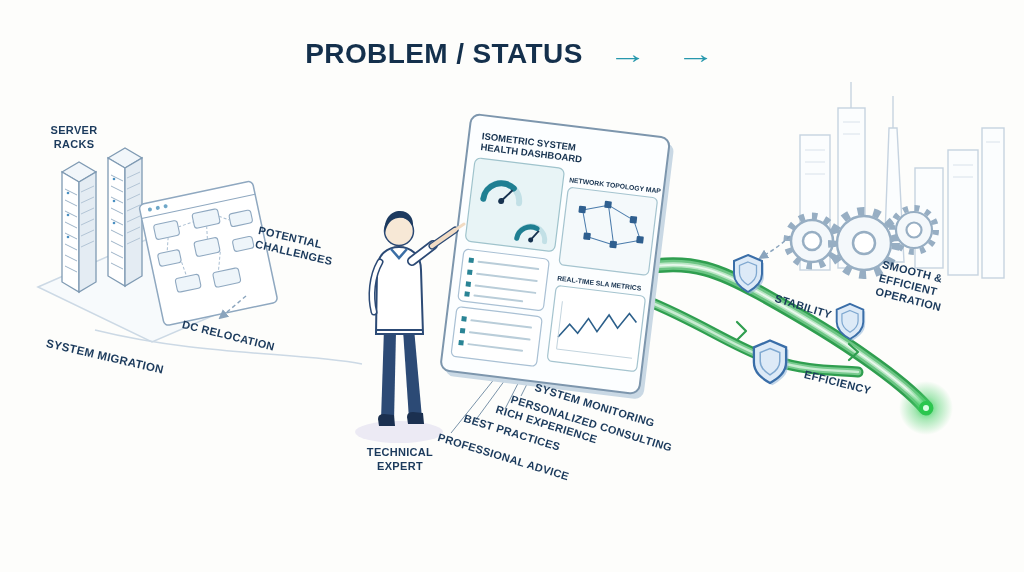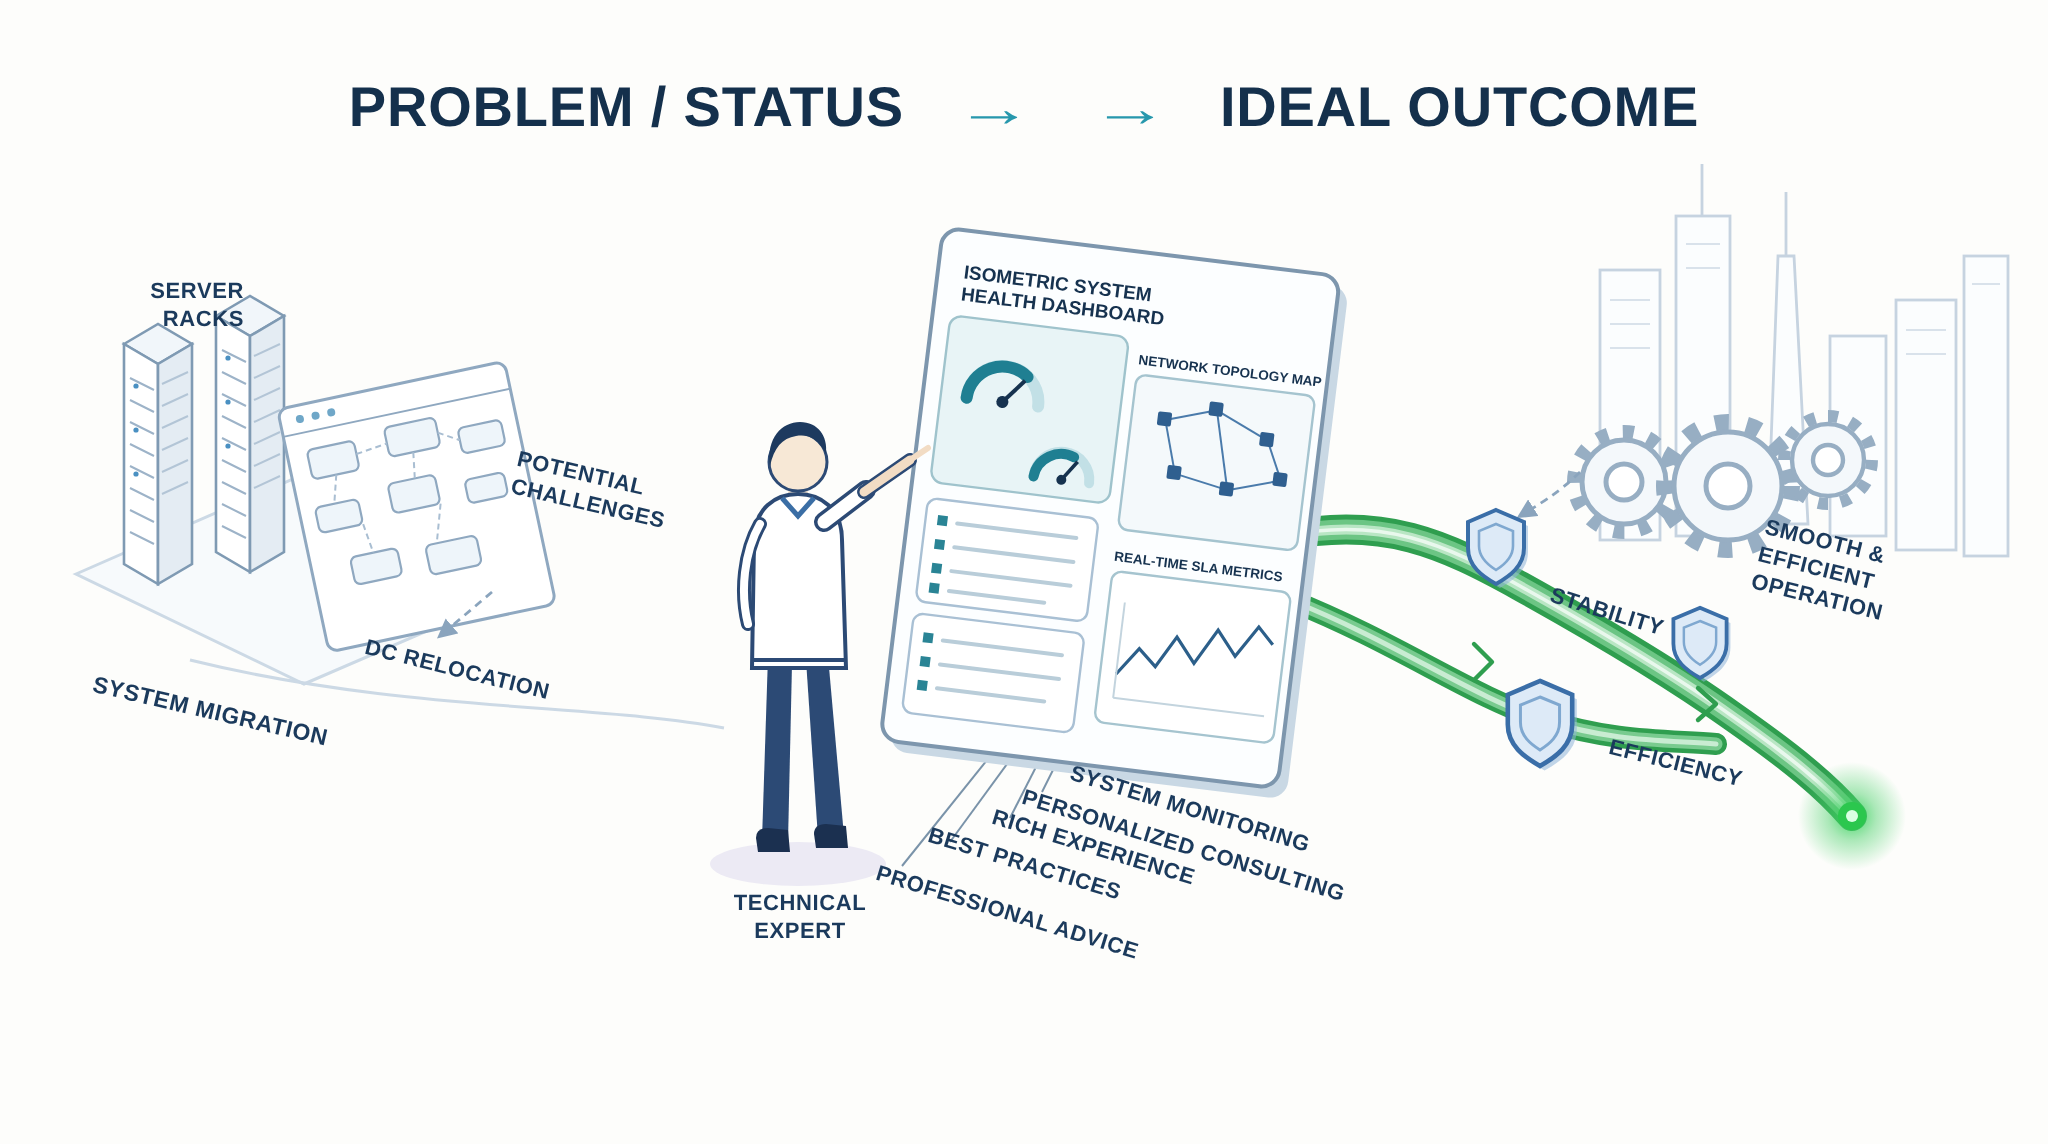--- a/index.html
+++ b/index.html
@@ -260,24 +260,23 @@
       <path d="M391 249 L399 258 L407 249" fill="none" stroke="#3b6ea5" stroke-width="2.5"></path>
       <circle cx="399" cy="231" r="14.5" fill="#f7e8d6" stroke="#2c4a75" stroke-width="1.5"></circle>
       <path d="M385 233 C383 219 391 211 400 211 C409 211 414 218 413 227 C409 219 404 217 398 218 C391 219 387 224 385 233 Z" fill="#1d3a5f"></path>
     </g>
   </svg>
 
   <div class="header">
     <span class="h-seg">PROBLEM / STATUS</span>
     <span class="h-arrow">→</span>
     <span class="h-arrow">→</span>
-    <span class="h-seg">IDEAL OUTCOME</span>
   </div>
 
-  <div class="lbl wrap" style="left:58px;top:124px;width:64px;text-align:right;margin-top:16px;">SERVER RACKS</div>
+  <div class="lbl wrap" style="left:42px;top:124px;width:64px;text-align:center;">SERVER RACKS</div>
   <div class="lbl wrap" style="left:260px;top:224px;width:96px;transform:rotate(13deg);">POTENTIAL CHALLENGES</div>
   <div class="lbl" style="left:184px;top:318px;transform:rotate(14deg);">DC RELOCATION</div>
   <div class="lbl" style="left:48px;top:336px;font-size:11.5px;transform:rotate(13deg);">SYSTEM MIGRATION</div>
 
   <div class="lbl wrap" style="left:358px;top:446px;width:84px;text-align:center;">TECHNICAL EXPERT</div>
   <div class="lbl" style="left:440px;top:431px;transform:rotate(17deg);">PROFESSIONAL ADVICE</div>
   <div class="lbl" style="left:466px;top:412px;transform:rotate(17deg);">BEST PRACTICES</div>
   <div class="lbl" style="left:498px;top:403px;transform:rotate(17deg);">RICH EXPERIENCE</div>
   <div class="lbl" style="left:513px;top:393px;transform:rotate(17deg);">PERSONALIZED CONSULTING</div>
   <div class="lbl" style="left:537px;top:381px;transform:rotate(17deg);">SYSTEM MONITORING</div>

